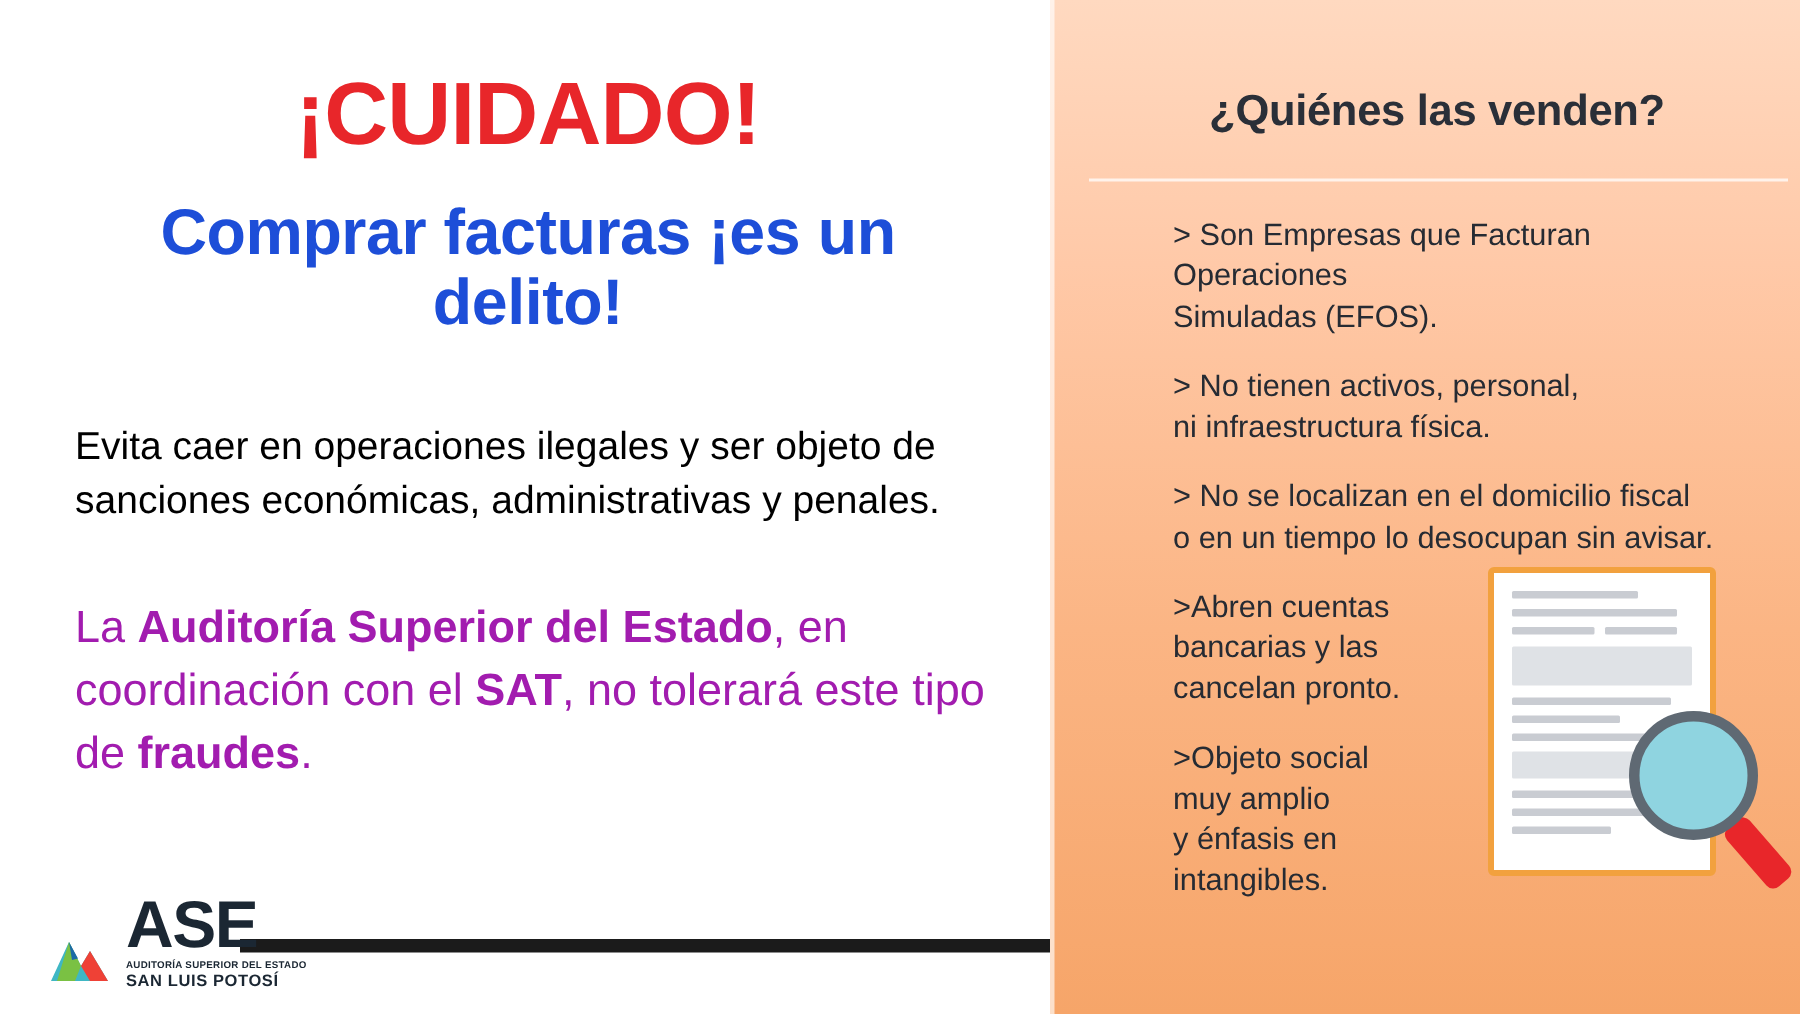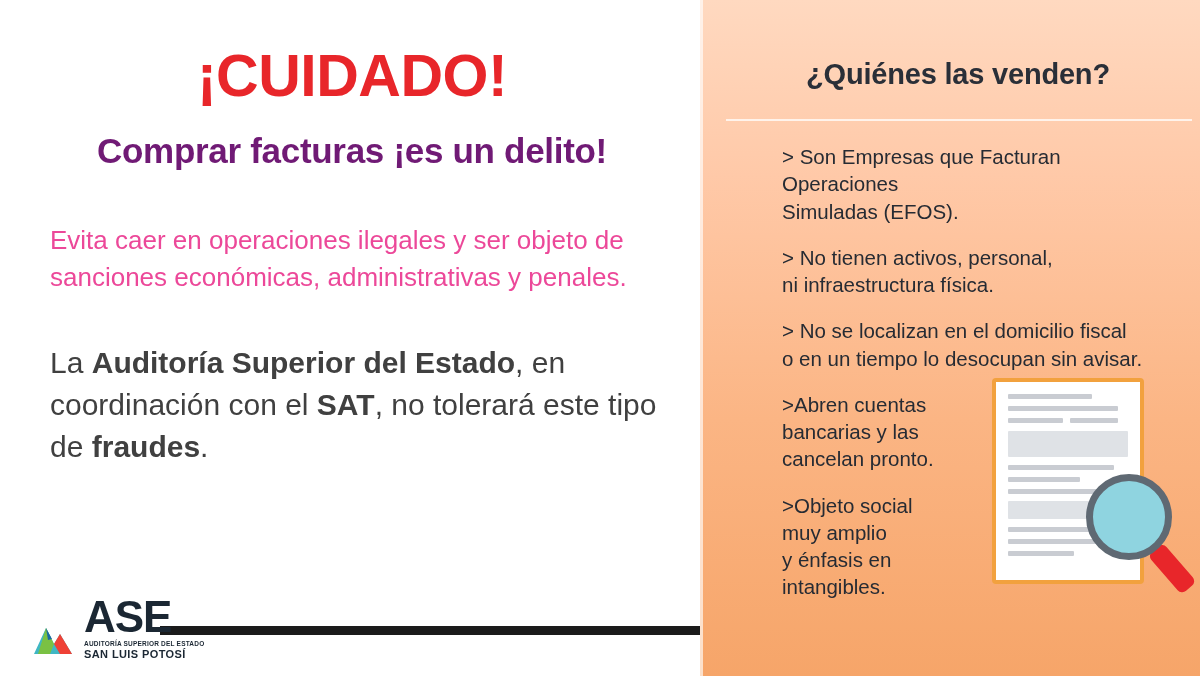--- a/index.html
+++ b/index.html
@@ -34,36 +34,36 @@
     text-align: center;
     color: #e8262a;
     font-weight: bold;
     font-size: 59px;
     letter-spacing: -0.5px;
     line-height: 1.05;
     margin: 10px 0 0 0;
   }
   .subheadline {
     text-align: center;
-    color: #701a75;
-    font-weight: bold;
-    font-size: 35px;
+    color: #1d4ed8;
+    font-weight: bold;
+    font-size: 43px;
     letter-spacing: -0.3px;
     line-height: 1.1;
     margin: 24px 0 0 0;
   }
   .para-red {
-    color: #ec4899;
+    color: #000000;
     font-size: 26px;
     line-height: 1.42;
     margin: 52px 0 0 6px;
     font-weight: 400;
   }
   .para-dark {
-    color: #404040;
+    color: #a21caf;
     font-size: 30px;
     line-height: 1.4;
     margin: 46px 0 0 6px;
     font-weight: 400;
   }
   .para-dark b { font-weight: bold; }
 
   
   .footer-rule {
     position: absolute;

